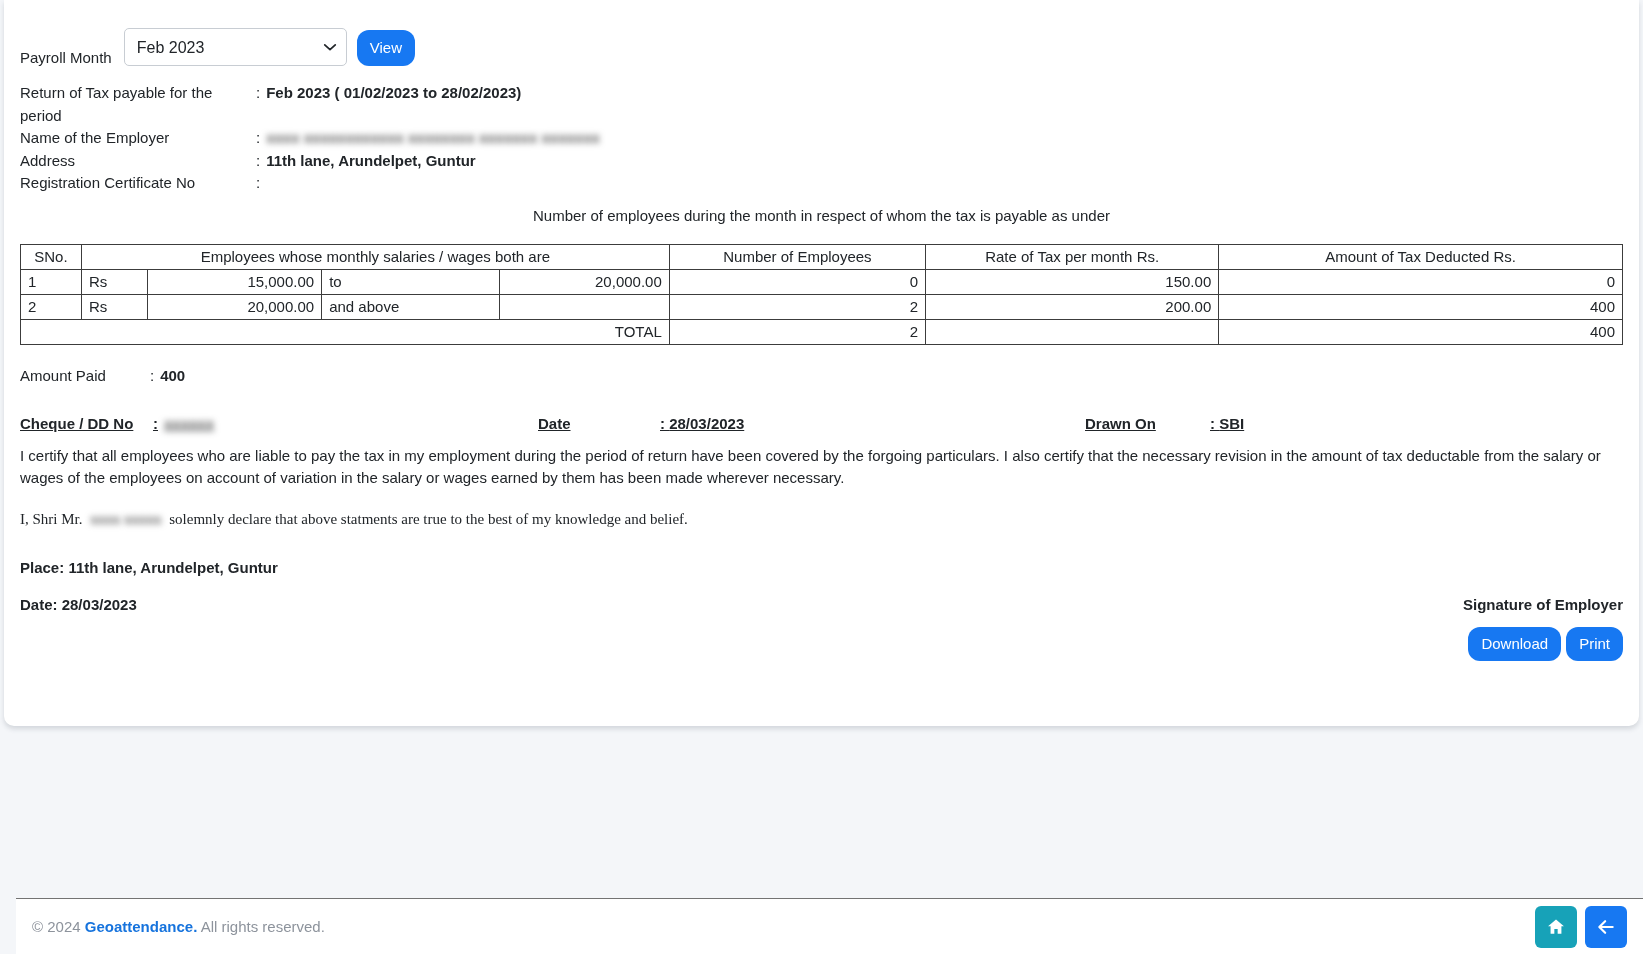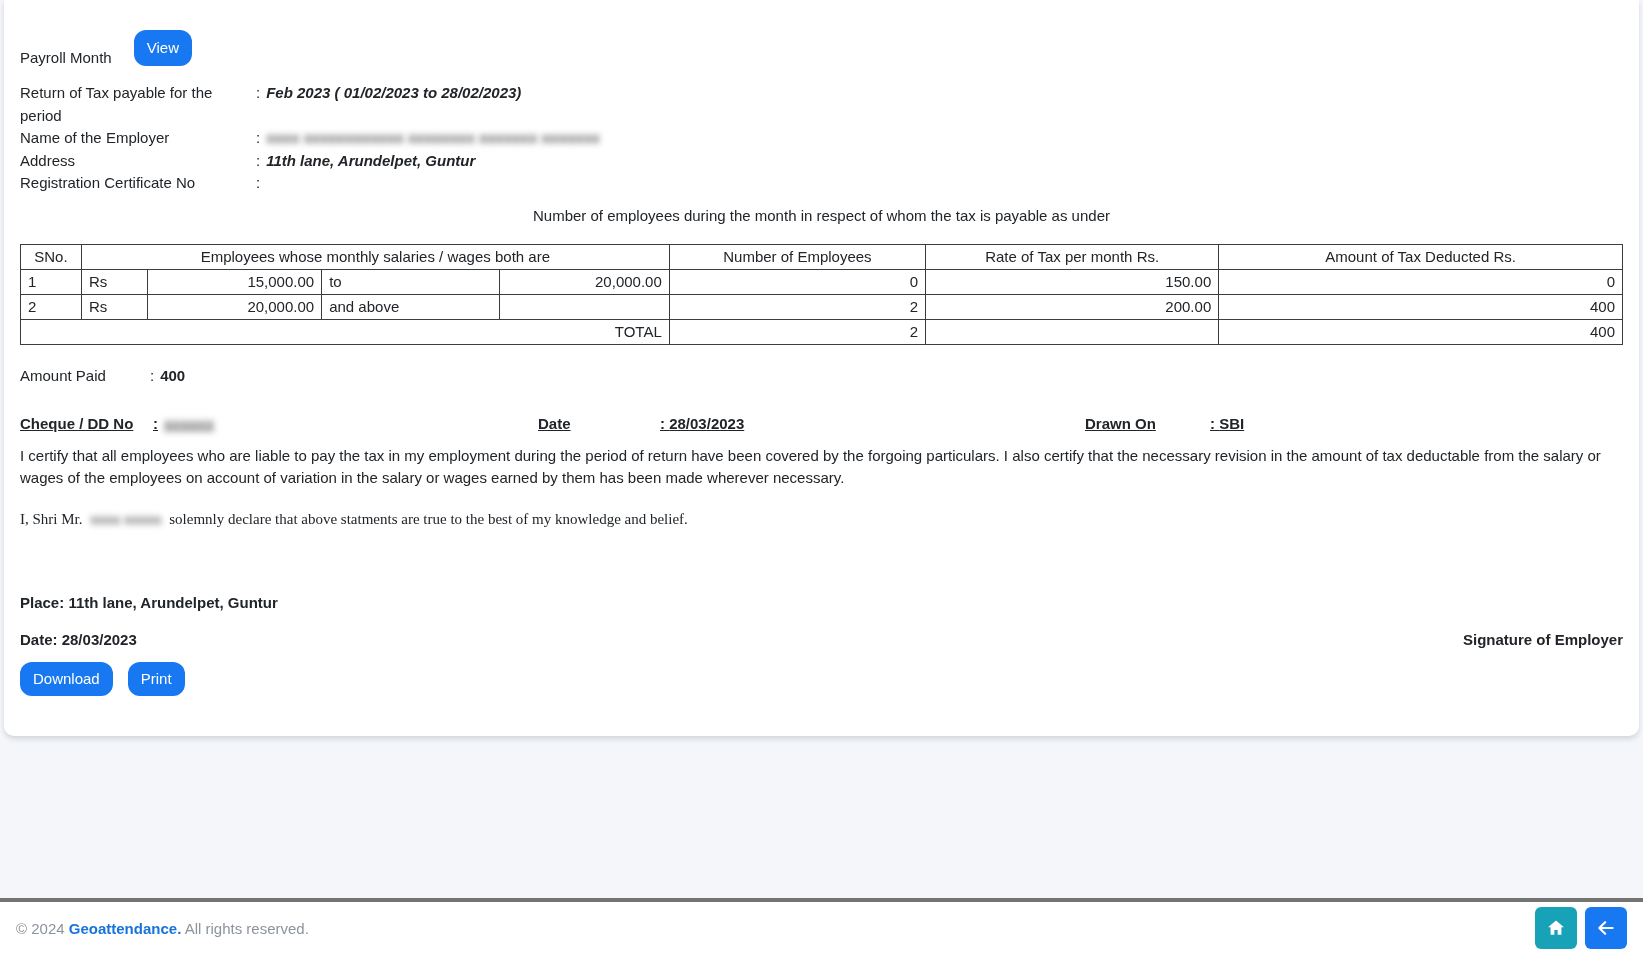--- a/index.html
+++ b/index.html
@@ -45,21 +45,21 @@
   
   .report-title {
     margin-top:4px; text-align:center;
     font-size:21px; font-weight:700; letter-spacing:.3px;
     color:#2d2d2d; text-decoration:underline; text-underline-offset:4px;
   }
   
   .details { margin-top:16px; }
   .detail-row { display:grid; grid-template-columns:236px 1fr; line-height:22.5px; }
   .detail-value { }
-  .detail-value .v { font-weight:700; margin-left:6px;font-style:italic; }
+  .detail-value .v { font-weight:700; margin-left:6px; }
   .colon { color:#212529; }
   .redacted {
     filter:blur(3px); user-select:none; color:#5a5a5a; font-weight:700; margin-left:6px;
   }
   .note-line { margin-top:12px;text-align:center; }
   
   table.tax-table { width:100%; border-collapse:collapse; margin-top:20px; font-size:15px; }
   .tax-table th, .tax-table td {
     border:1px solid #3c3c3c; padding:2px 7px; height:25px; vertical-align:middle;
   }
@@ -70,47 +70,57 @@
   .amount-paid-row { margin-top:22px; display:grid; grid-template-columns:130px 1fr; }
   .amount-paid-row .v { font-weight:700; margin-left:6px; }
   .cheque-row {
     margin-top:31px; display:grid; font-weight:700;
     grid-template-columns:133px 385px 122px 425px 125px 1fr;
     text-decoration:underline;
   }
   .certify-para { margin-top:13px; line-height:22.5px; }
   .declare-line { margin-top:18px; line-height:22.5px;font-family:Liberation Serif, serif; }
   .declare-line .redacted { margin:0 4px; }
-  .place-line { margin-top:64px; font-weight:700; }
+  .place-line { margin-top:29px; font-weight:700; }
   .date-sign-row { margin-top:20px; display:flex; justify-content:space-between; font-weight:700; }
-  .action-row { margin-top:14px; display:flex; justify-content:flex-start; gap:15px; }
+  .action-row { margin-top:14px; display:flex; justify-content:flex-end; gap:5px; }
   
   .page-footer {
-    position:absolute; left:0; right:0; bottom:0; height:56px;
-    background:#fff; border-top:4px solid #737373;
+    position:absolute; left:16px; right:0; bottom:0; height:56px;
+    background:#fff; border-top:1px solid #737373;
     display:flex; align-items:center; justify-content:space-between;
     padding:0 16px;
   }
   .footer-text { color:#8d939c; font-size:15px; }
   .footer-brand { color:#1673dd; font-weight:700; text-decoration:none; cursor:pointer; }
   .footer-btns { display:flex; gap:8px; }
   .icon-btn {
     width:42px; height:42px; border:none; border-radius:6px;
     display:flex; align-items:center; justify-content:center; cursor:pointer;
   }
   .icon-btn.home { background:#17a2b8; }
   .icon-btn.back { background:#1778f2; }
 </style>
 </head>
 <body>
 
 <div class="card">
 
   <div class="toolbar">
     <span class="toolbar-label">Payroll Month</span>
+    <span class="select-wrap">
+      <select class="month-select">
+        <option>Feb 2023</option>
+      </select>
+      <span class="select-chevron">
+        <svg width="14" height="14" viewBox="0 0 16 16">
+            <path d="M2 5.5 L8 11 L14 5.5" fill="none" stroke="#212529" stroke-width="2" stroke-linecap="round" stroke-linejoin="round"></path>
+          </svg>
+      </span>
+    </span>
     <button class="btn-primary btn-view">View</button>
   </div>
 
 
   <div class="details">
     <div class="detail-row">
       <span>Return of Tax payable for the period</span>
       <span class="detail-value"><span class="colon">:</span><span class="v">Feb 2023 ( 01/02/2023 to 28/02/2023)</span></span>
     </div>
     <div class="detail-row">

